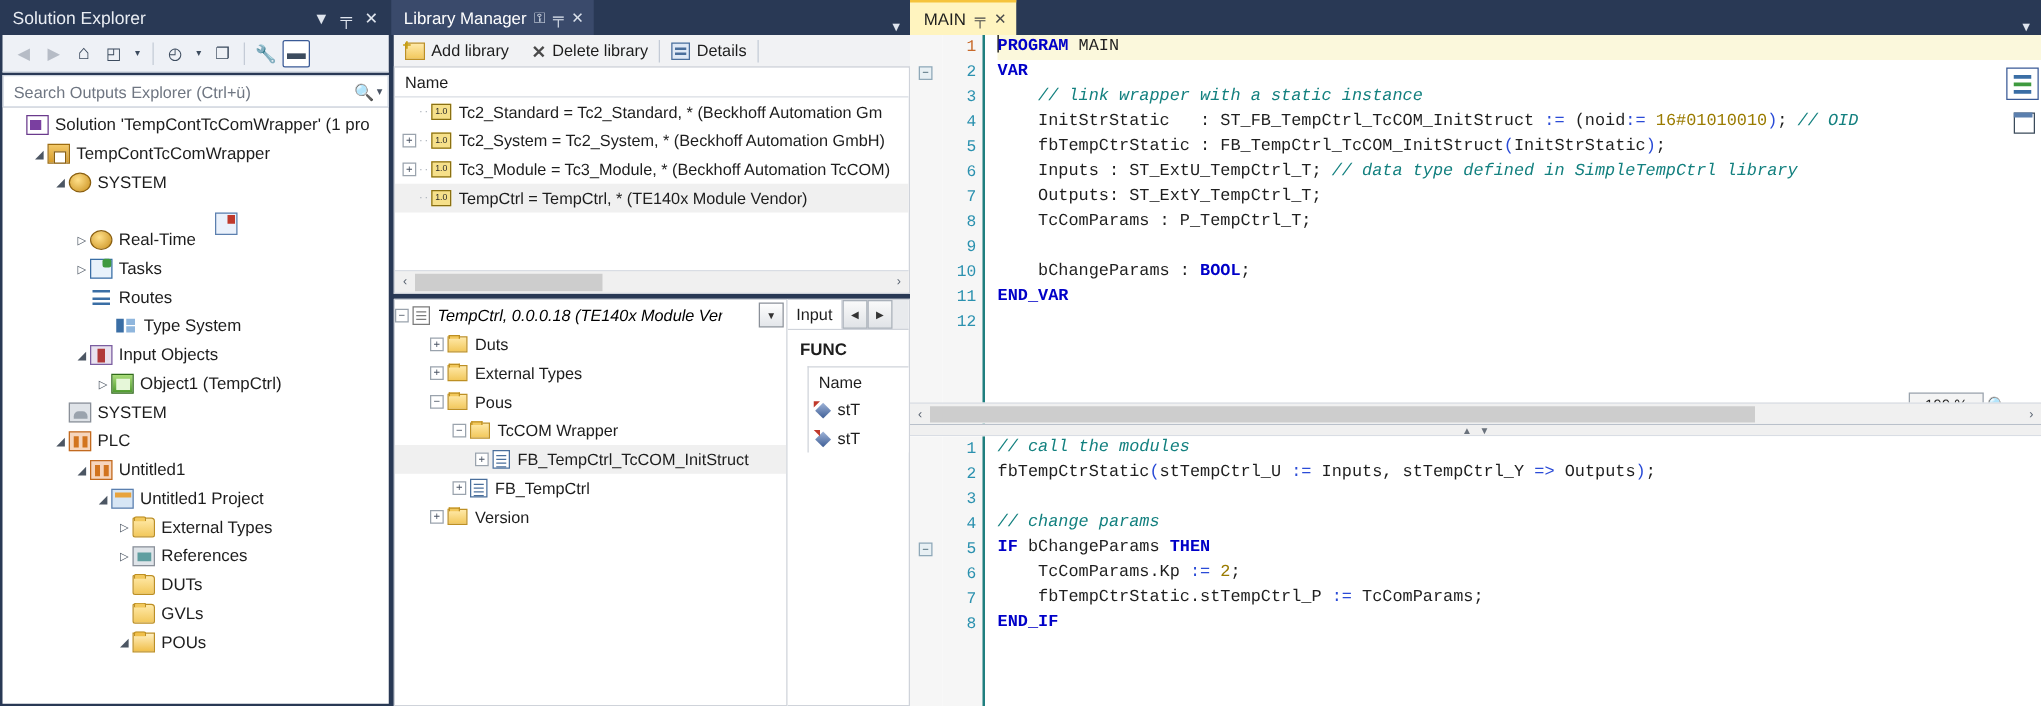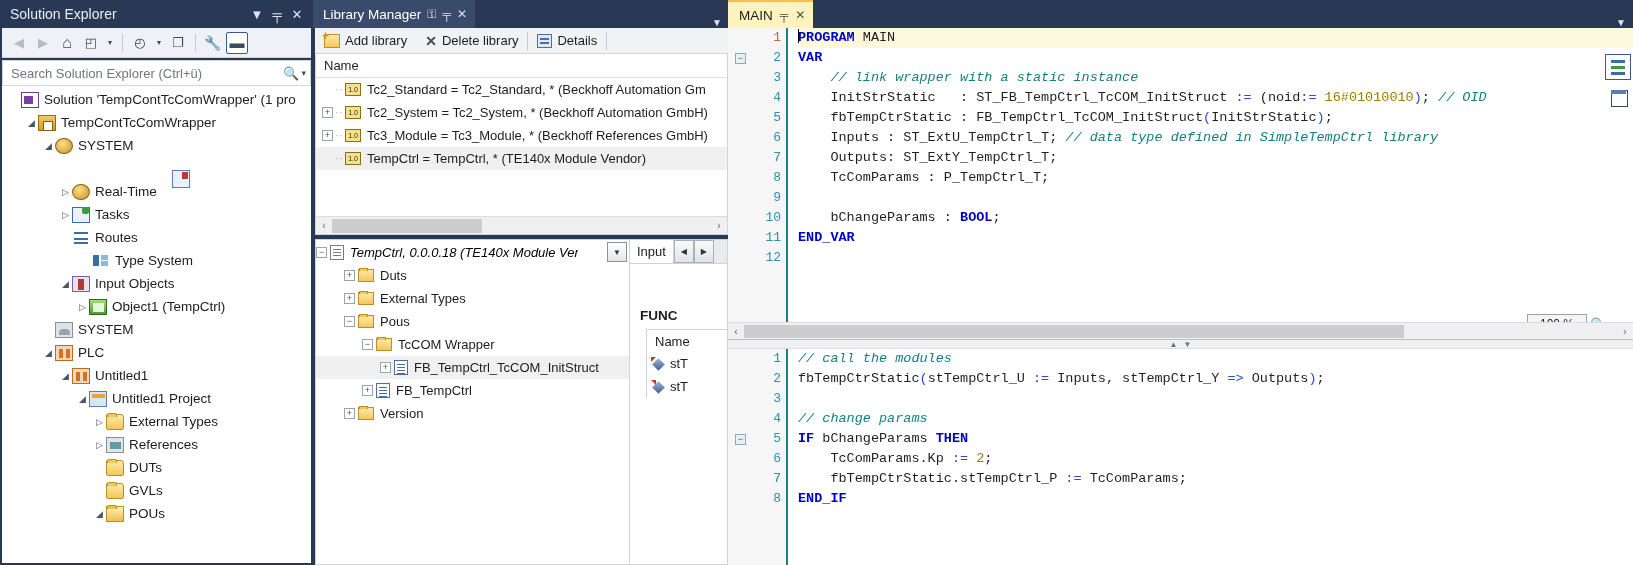--- a/index.html
+++ b/index.html
@@ -162,21 +162,21 @@
   #lt-head-row { height: 24px; display:flex; align-items:center; }
   #lt-combo-btn { width: 20px; height: 20px; border:1px solid #8a9099; background: linear-gradient(#fefefe,#e3e6ea);
                   display:flex;align-items:center;justify-content:center;font-size:8px;color:#333; margin-left:auto; margin-right:2px;}
   #lm-details { flex:1 1 auto; background:#ffffff; border:1px solid #cfd3da; border-left:none;
                 display:flex; flex-direction:column; overflow:hidden; }
   #det-tabs { height:24px; display:flex; align-items:stretch; background:#e8eaed; border-bottom:1px solid #cfd3da;}
   #det-tabs .dt { background:#ffffff; padding: 0 7px; display:flex;align-items:center; font-size:13px; color:#1d1d1d;
                   border-right:1px solid #cfd3da;}
   #det-tabs .navbtn { width:20px; background:linear-gradient(#fafafa,#e0e3e7); border:1px solid #a9b0b9;
                       display:flex;align-items:center;justify-content:center;font-size:8px;color:#333;}
-  #det-body { padding: 8px 0 0 10px; margin-top: 36px; }
+  #det-body { padding: 8px 0 0 10px; }
   #det-body .hdr { font-size:13.5px; font-weight:bold; color:#1d1d1d; margin-bottom: 6px;}
   #det-grid { border:1px solid #cfd3da; border-right:none; border-bottom:none; margin-left:6px; background:#fff;}
   #det-grid .gh { height:22px; display:flex; align-items:center; padding-left:8px; font-size:13px; color:#1d1d1d;}
   #det-grid .gr { height:23px; display:flex; align-items:center; padding-left:4px; font-size:13px; color:#1d1d1d; gap:6px;}
   .var-ic { width:13px;height:13px;position:relative;flex:0 0 13px;}
   .var-ic:before{content:"";position:absolute;left:3px;top:3px;width:9px;height:9px;
      background:linear-gradient(135deg,#9fb4d8,#3e5e96); transform: rotate(45deg); }
   .var-ic:after{content:"";position:absolute;left:0;top:0;border-left:5px solid #c0392b;border-bottom:5px solid transparent;}
   .var-ic.out:after{ border-left:none;border-right:5px solid #c0392b;border-bottom:5px solid transparent;left:auto;right:8px;}
 
@@ -255,21 +255,21 @@
       <span class="se-sep"></span>
       <span class="se-ico">◴</span>
       <span class="se-ico" style="width:12px;font-size:8px;">▾</span>
       <span class="se-ico">❐</span>
       <span class="se-sep"></span>
       <span class="se-ico" style="font-size:14px;">🔧</span>
       <span class="se-ico sel" style="font-size:15px;">▬</span>
     </div>
 
     <div id="se-search">
-      <span class="ph">Search Solution Explorer (Ctrl+ü)</span>
+      <span class="ph">Search Outputs Explorer (Ctrl+ü)</span>
       <span class="mg">🔍</span>
       <span class="cv">▾</span>
     </div>
 
     <div id="se-tree">
         <div class="node" style="padding-left: 6px;">
           <span class="exp none"></span>
           <span class="nicon ic-sln"></span>
           <span class="nlabel">Solution 'TempContTcComWrapper' (1 pro</span>
         </div>
@@ -409,21 +409,21 @@
           <div class="lib-row">
             <span class="lib-plus">+</span>
             <span class="lib-dots">··</span>
             <span class="lib-ic">1.0</span>
             <span>Tc2_System = Tc2_System, * (Beckhoff Automation GmbH)</span>
           </div>
           <div class="lib-row">
             <span class="lib-plus">+</span>
             <span class="lib-dots">··</span>
             <span class="lib-ic">1.0</span>
-            <span>Tc3_Module = Tc3_Module, * (Beckhoff References GmbH)</span>
+            <span>Tc3_Module = Tc3_Module, * (Beckhoff Automation TcCOM)</span>
           </div>
           <div class="lib-row selected">
             <span class="lib-plus blank"></span>
             <span class="lib-dots">··</span>
             <span class="lib-ic">1.0</span>
             <span>TempCtrl = TempCtrl, * (TE140x Module Vendor)</span>
           </div>
         </div>
       <div style="flex:1"></div>
       <div id="lm-hscroll">

